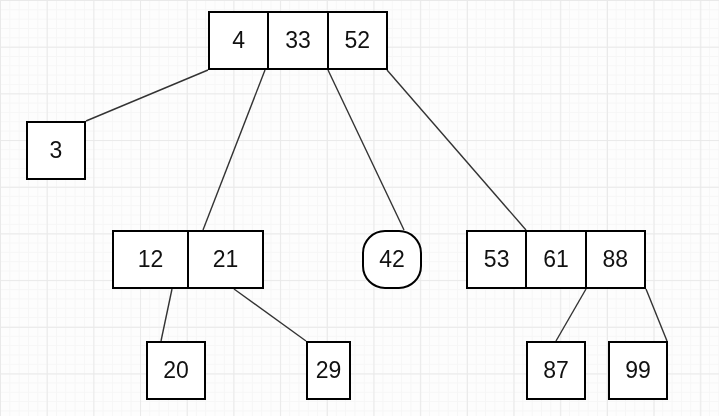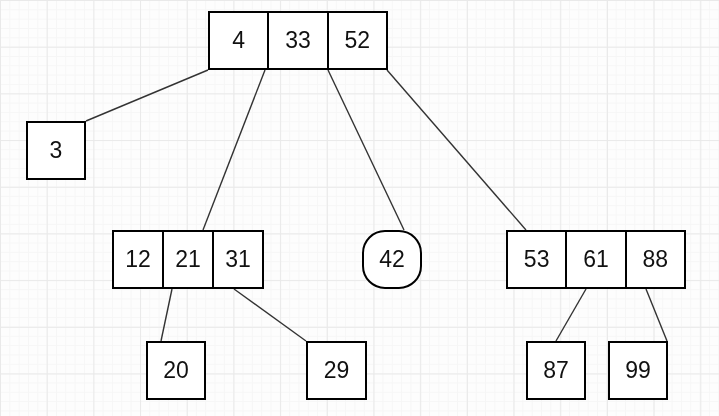--- a/index.html
+++ b/index.html
@@ -65,34 +65,33 @@
       <div class="cell">4</div>
       <div class="cell">33</div>
       <div class="cell">52</div>
     </div>
     <div class="tree-node" style="left: 26px; top: 121px; width: 60px; height: 59px;">
       <div class="cell">3</div>
     </div>
     <div class="tree-node" style="left: 112px; top: 230px; width: 152px; height: 59px;">
       <div class="cell">12</div>
       <div class="cell">21</div>
-      <div class="cell">31</div>
     </div>
     <div class="tree-node" style="left: 362px; top: 230px; width: 60px; height: 59px; border-radius: 23px;">
       <div class="cell">42</div>
     </div>
-    <div class="tree-node" style="left: 466px; top: 230px; width: 180px; height: 59px; margin-left: 40px;">
+    <div class="tree-node" style="left: 466px; top: 230px; width: 180px; height: 59px;">
       <div class="cell">53</div>
       <div class="cell">61</div>
       <div class="cell">88</div>
     </div>
     <div class="tree-node" style="left: 146px; top: 341px; width: 60px; height: 59px;">
       <div class="cell">20</div>
     </div>
-    <div class="tree-node" style="left: 306px; top: 341px; width: 61px; height: 59px;">
+    <div class="tree-node" style="left: 306px; top: 341px; width: 45px; height: 59px;">
       <div class="cell">29</div>
     </div>
     <div class="tree-node" style="left: 526px; top: 341px; width: 60px; height: 59px; justify-content: center;">
       <div class="cell">87</div>
     </div>
     <div class="tree-node" style="left: 608px; top: 341px; width: 60px; height: 59px;">
       <div class="cell">99</div>
     </div>
   </div>
 

